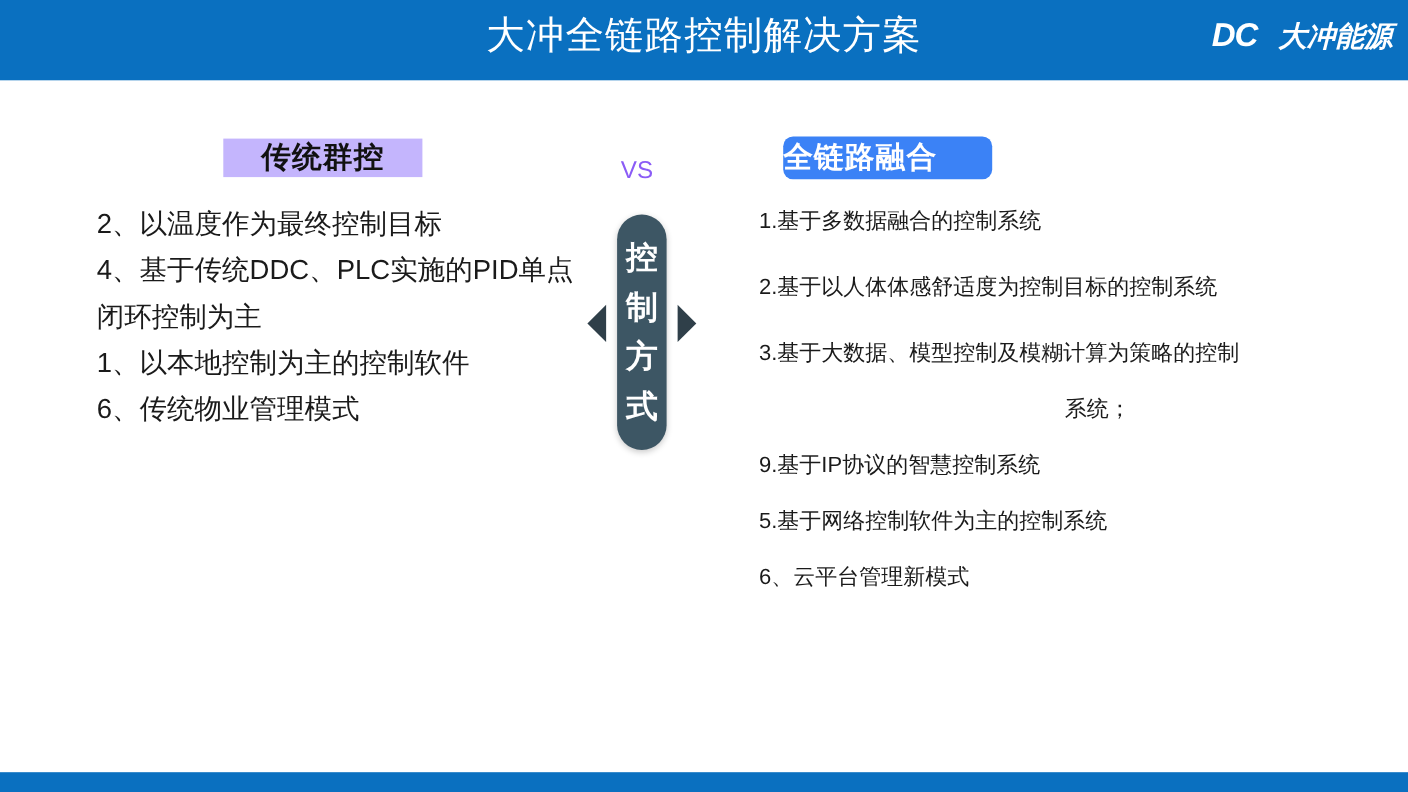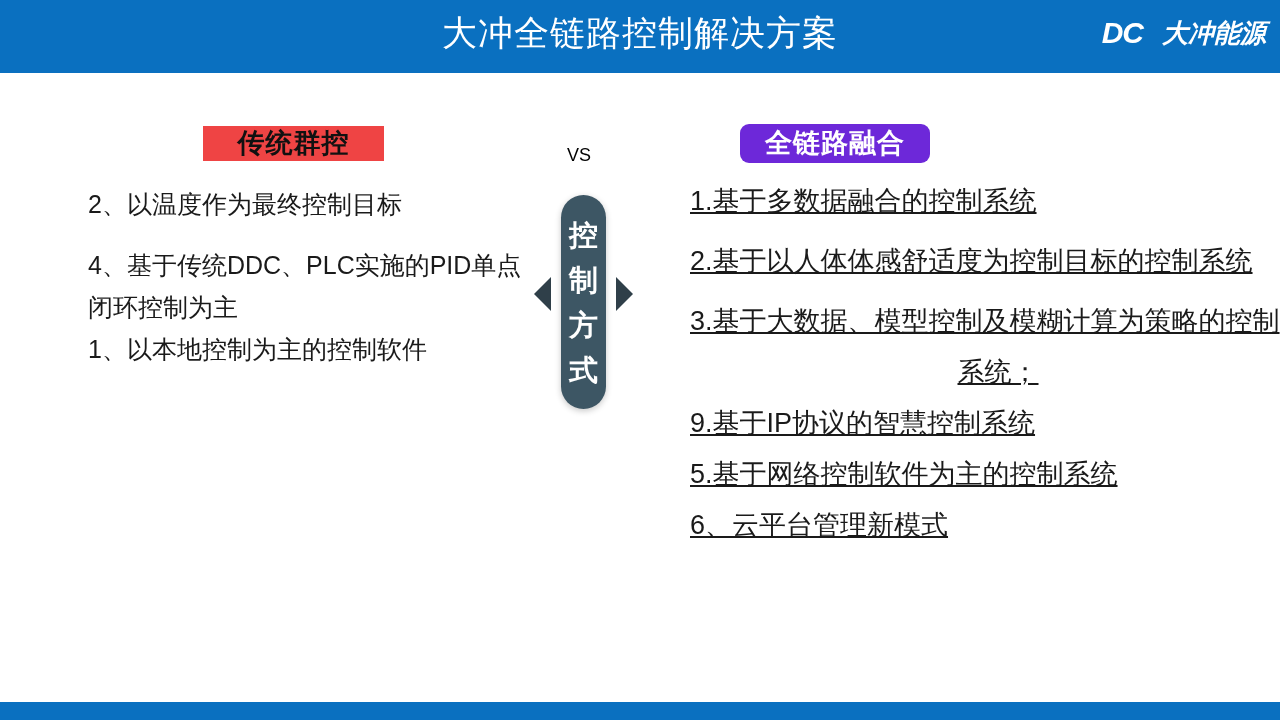--- a/index.html
+++ b/index.html
@@ -72,53 +72,53 @@
     background: #0a70c0;
   }
 
   
   .badge-left {
     position: absolute;
     left: 203px;
     top: 126px;
     width: 181px;
     height: 35px;
-    background: #ef4444;
+    background: #c4b5fd;
     color: #111111;
     font-size: 27px;
     font-weight: 700;
     line-height: 35px;
     text-align: center;
     letter-spacing: 1px;
   }
   .badge-right {
     position: absolute;
-    left: 740px;
+    left: 712px;
     top: 124px;
     width: 190px;
     height: 39px;
-    background: #6d28d9;
+    background: #3b82f6;
     border-radius: 9px;
     color: #ffffff;
     font-size: 27px;
     font-weight: 700;
     line-height: 39px;
-    text-align: center;
+    text-align: left;
     letter-spacing: 1px;
   }
 
   
   .vs-label {
     position: absolute;
     left: 544px;
     top: 140px;
     width: 70px;
     text-align: center;
-    color: #000000;
-    font-size: 18px;
+    color: #8b5cf6;
+    font-size: 22px;
     font-weight: 400;
     line-height: 30px;
   }
 
   
   .pill {
     position: absolute;
     left: 561px;
     top: 195px;
     width: 45px;
@@ -166,36 +166,34 @@
   }
   .col-left .li {
     color: #1a1a1a;
     font-size: 25px;
     line-height: 42px;
     white-space: nowrap;
   }
   .col-left .li.wrap {
     white-space: normal;
     width: 450px;
-    margin-top: 19px;
   }
 
   .col-right {
     position: absolute;
     left: 690px;
     top: 186px;
     width: 590px;
   }
   .col-right .li {
     color: #1a1a1a;
-    font-size: 27px;
+    font-size: 20px;
     line-height: 31px;
     margin-bottom: 29px;
     white-space: nowrap;
-    text-decoration: underline;
   }
   .col-right .li.tight {
     margin-bottom: 20px;
   }
   .col-right .li.indent2 {
     padding-left: 26px;
     text-align: center;
   }
 </style>
 </head>
@@ -208,20 +206,21 @@
   <div class="brand-logo">
     <span class="brand-dc">DC</span>
     <span class="brand-cn">大冲能源</span>
   </div>
 
   <div class="badge-left">传统群控</div>
   <div class="col-left">
     <div class="li">2、以温度作为最终控制目标</div>
     <div class="li wrap">4、基于传统DDC、PLC实施的PID单点闭环控制为主</div>
     <div class="li">1、以本地控制为主的控制软件</div>
+    <div class="li">6、传统物业管理模式</div>
   </div>
 
   <div class="vs-label">VS</div>
   <div class="arrow arrow-left"></div>
   <div class="arrow arrow-right"></div>
   <div class="pill">
     <span class="pill-char">控</span>
     <span class="pill-char">制</span>
     <span class="pill-char">方</span>
     <span class="pill-char">式</span>

